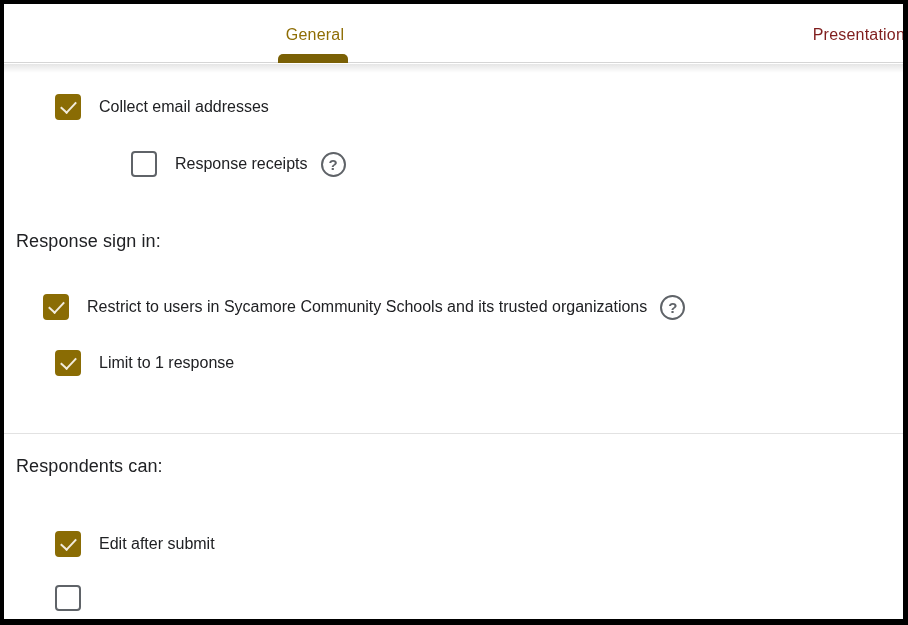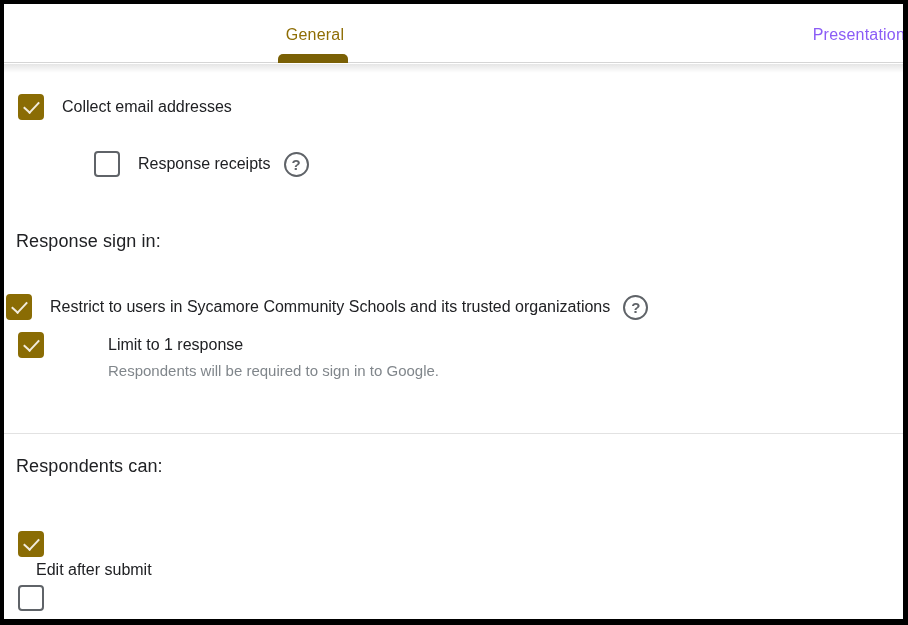--- a/index.html
+++ b/index.html
@@ -30,32 +30,32 @@
     background: linear-gradient(to bottom, rgba(0,0,0,0.10), rgba(0,0,0,0));
     pointer-events: none;
   }
   .tab {
     position: absolute; top: 0; height: 61px;
     display: flex; align-items: center; justify-content: center;
     font-size: 16px; font-weight: 500; letter-spacing: 0.2px;
     cursor: pointer; white-space: nowrap;
   }
   .tab-general { left: 255px; width: 112px; color: #8f6e06; }
-  .tab-presentation { right: -2px; color: #8b5cf6; }
+  .tab-presentation { right: -2px; color: #7f1d1d; }
   .tab-indicator {
     position: absolute; left: 274px; top: 50px;
     width: 70px; height: 9px;
     background: #7a6005;
     border-radius: 5px 5px 0 0;
   }
 
   
   .row {
     position: absolute;
-    display: flex; align-items: flex-start;
+    display: flex; align-items: flex-start; margin-left: 37px;
   }
   .checkbox {
     width: 26px; height: 26px; flex: 0 0 26px;
     border: 2.5px solid #5f6368; border-radius: 4px;
     background: #ffffff; cursor: pointer; position: relative;
   }
   .checkbox.checked { border-color: #8a6c04; background: #8a6c04; }
   .checkbox.checked::after {
     content: ""; position: absolute;
     left: 4px; top: 5px; width: 13px; height: 7px;
@@ -116,33 +116,32 @@
     </div>
 
     <div class="section-heading" style="top: 227px;">Response sign in:</div>
 
     <div class="row" style="top: 290px; left: 2px;">
       <span class="checkbox checked"></span>
       <span class="row-label">Restrict to users in Sycamore Community Schools and its trusted organizations</span>
       <span class="help-icon">?</span>
     </div>
 
-    <div class="row" style="top: 328px; left: 14px; gap: 46px;">
+    <div class="row" style="top: 346px; left: 14px;">
       <span class="checkbox checked"></span>
       <span class="label-col">
         <span class="row-label">Limit to 1 response</span>
-        <span class="row-sub">Respondents will be required to sign in to Google.</span>
       </span>
     </div>
 
     <div class="divider" style="top: 429px;"></div>
 
     <div class="section-heading" style="top: 446px; margin-top: 6px;">Respondents can:</div>
 
-    <div class="row" style="top: 527px; left: 14px; flex-direction: column;">
+    <div class="row" style="top: 527px; left: 14px;">
       <span class="checkbox checked"></span>
       <span class="row-label">Edit after submit</span>
     </div>
 
     <div class="row" style="top: 581px; left: 14px;">
       <span class="checkbox"></span>
     </div>
 
   </div>
 </div>

